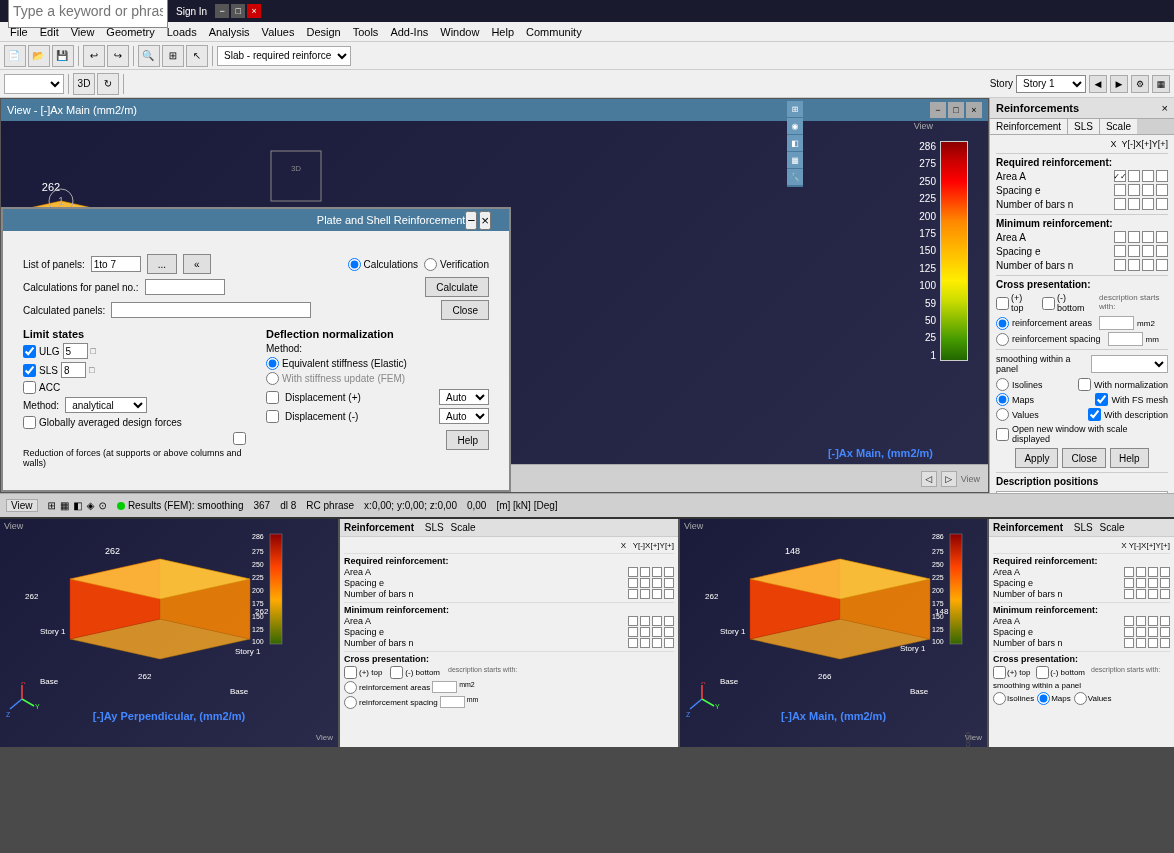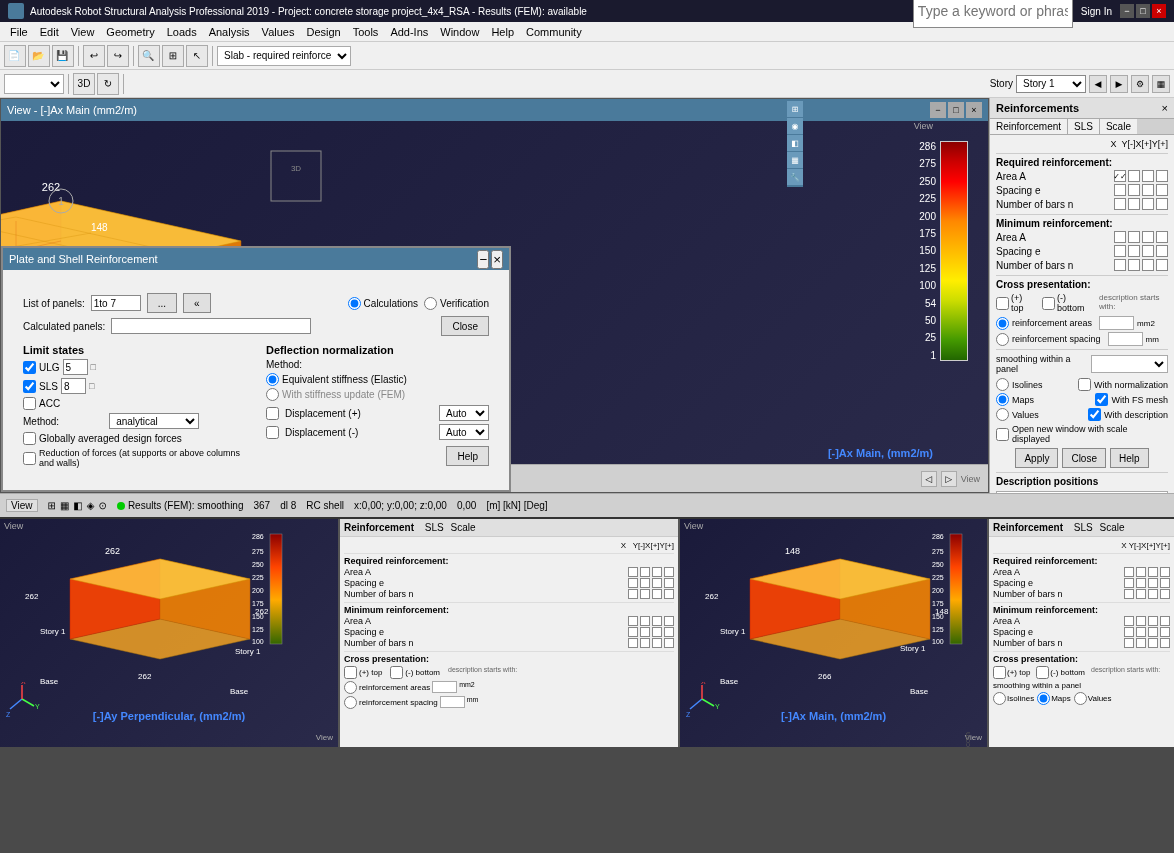--- a/index.html
+++ b/index.html
@@ -43,21 +43,21 @@
     .panel-checkbox { width: 12px; height: 12px; border: 1px solid #888; background: #fff; display: flex; align-items: center; justify-content: center; font-size: 8px; }
     .panel-checkbox.checked::after { content: '✓'; font-size: 8px; }
     .section-title { font-weight: bold; margin: 4px 0 2px; font-size: 10px; border-top: 1px solid #ccc; padding-top: 3px; }
     .panel-divider { border: none; border-top: 1px solid #ccc; margin: 3px 0; }
     .panel-input { width: 45px; height: 14px; border: 1px solid #aaa; background: #fff; font-size: 9px; }
     .panel-dropdown { width: 100%; height: 18px; border: 1px solid #aaa; background: #fff; font-size: 9px; margin: 2px 0; }
     .panel-btn { height: 20px; padding: 0 8px; border: 1px solid #888; background: #e0e0e0; cursor: pointer; font-size: 10px; }
 
     
     #plate-dialog { position: absolute; bottom: 0; left: 0; width: 510px; background: #f0f0f0; border: 2px solid #888; z-index: 10; }
-    #plate-dialog-title { background: #4a7a9b; color: #fff; height: 22px; display: flex; align-items: center; justify-content: space-between; padding: 0 6px; font-size: 11px; }
+    #plate-dialog-title { background: #4a7a9b; color: #fff; height: 22px; display: flex; align-items: center; justify-content: flex-end; padding: 0 18px; font-size: 11px; }
     #plate-dialog-content { padding: 20px; }
     .dialog-row { display: flex; align-items: center; gap: 6px; margin: 3px 0; font-size: 10px; }
     .dialog-input { height: 16px; border: 1px solid #888; background: #fff; font-size: 10px; padding: 0 2px; }
     .dialog-btn { height: 20px; padding: 0 10px; border: 1px solid #888; background: #e0e0e0; cursor: pointer; font-size: 10px; }
     .dialog-section-title { font-size: 11px; font-weight: bold; margin: 4px 0 2px; }
     .limit-states { display: flex; gap: 10px; margin: 3px 0; }
     .limit-item { display: flex; align-items: center; gap: 3px; font-size: 10px; }
     .story-dropdown { height: 18px; border: 1px solid #888; background: #fff; font-size: 10px; padding: 0 2px; min-width: 70px; }
     .story-btn { width: 18px; height: 18px; background: #e0e0e0; border: 1px solid #aaa; cursor: pointer; font-size: 9px; display: flex; align-items: center; justify-content: center; }
 
@@ -91,24 +91,20 @@
     
     #right-icons { position: absolute; right: 0; top: 0; width: 18px; background: #4a7a9b; display: flex; flex-direction: column; align-items: center; padding: 2px 0; gap: 1px; }
     .right-icon { width: 16px; height: 16px; background: #6a9abb; cursor: pointer; display: flex; align-items: center; justify-content: center; font-size: 8px; color: #fff; }
 
     .xyz-indicator { position: absolute; bottom: 50px; left: 20px; }
   </style>
 </head>
 <body>
 
 <div id="title-bar">
-  <div style="display:flex; align-items:center; gap:6px;">
-    <div style="width:16px;height:16px;background:#4a7a9b;border-radius:2px;"></div>
-    <span style="font-size:10px;">Autodesk Robot Structural Analysis Professional 2019 - Project: concrete storage project_4x4_RSA - Results (FEM): available</span>
-  </div>
   <div style="display:flex; align-items:center; gap:8px;">
     <input style="height: 33px; width: 160px; font-size: 14px; border: 1px solid rgb(136, 136, 136); background: rgb(255, 255, 255); padding: 0px 4px;" placeholder="Type a keyword or phrase">
     <span style="color:#fff;cursor:pointer;font-size:10px;">Sign In</span>
     <div style="display:flex;gap:2px;">
       <button class="win-btn">−</button>
       <button class="win-btn">□</button>
       <button class="win-btn" style="background:#c00;">×</button>
     </div>
   </div>
 </div>
@@ -257,21 +253,21 @@
       <div class="scale-labels" style="position:absolute;right:52px;top:20px;height:220px;display:flex;flex-direction:column;justify-content:space-between;">
         <span class="scale-label">286</span>
         <span class="scale-label">275</span>
         <span class="scale-label">250</span>
         <span class="scale-label">225</span>
         <span class="scale-label">200</span>
         <span class="scale-label">175</span>
         <span class="scale-label">150</span>
         <span class="scale-label">125</span>
         <span class="scale-label">100</span>
-        <span class="scale-label">54</span>
+        <span class="scale-label">59</span>
         <span class="scale-label">50</span>
         <span class="scale-label">25</span>
         <span class="scale-label">1</span>
       </div>
       <div class="scale-bar" style="position:absolute;right:20px;top:20px;width:28px;height:220px;background:linear-gradient(to bottom,#8b0000,#cc0000,#ff0000,#ff4400,#ff8800,#ffaa00,#ffcc00,#ffee00,#ccdd00,#88bb00,#449900,#226600);border:1px solid #ccc;"></div>
 
       <div style="position:absolute;bottom:5px;right:55px;color:#4488ff;font-size:11px;font-weight:bold;">[-]Ax Main, (mm2/m)</div>
 
       <div class="xyz-indicator" style="position:absolute;bottom:30px;left:15px;">
         <svg width="50" height="50">
@@ -317,20 +313,26 @@
           <button class="dialog-btn">«</button>
           <span style="flex:1;"></span>
           <label style="display:flex;align-items:center;gap:3px;font-size:10px;">
             <input type="radio" name="mode" checked="" style=""> 
               <span>Calculations</span>
           </label>
           <label style="display:flex;align-items:center;gap:3px;font-size:10px;">
             <input type="radio" name="mode" style=""> 
               <span>Verification</span>
           </label>
+        </div>
+        <div class="dialog-row">
+          <span>Calculations for panel no.:</span>
+          <input class="dialog-input" style="width: 80px;">
+          <span style="flex:1;"></span>
+          <button class="dialog-btn">Calculate</button>
         </div>
         <div class="dialog-row">
           <span>Calculated panels:</span>
           <input class="dialog-input" style="width: 200px;">
           <span style="flex:1;"></span>
           <button class="dialog-btn">Close</button>
         </div>
         <div style="display:flex;gap:20px;margin-top:4px;">
 
           <div style="flex:1;">
@@ -352,29 +354,29 @@
               </label>
             </div>
             <div class="limit-states">
               <label class="limit-item">
                 <input type="checkbox" style=""> 
                   <span>ACC</span>
               </label>
             </div>
             <div class="dialog-row">
               <span>Method:</span>
-              <select class="dialog-input" style="width:90px;margin-left:44px;">
+              <select class="dialog-input" style="width:82px;">
                 <option>analytical</option>
               </select>
             </div>
             <label class="limit-item" style="display:flex;align-items:center;gap:3px;margin:3px 0;font-size:10px;">
               <input type="checkbox" style=""> 
                 <span>Globally averaged design forces</span>
             </label>
-            <label class="limit-item" style="display:flex;align-items:center;gap:3px;margin:2px 0;font-size:10px;">
+            <label class="limit-item" style="display:flex;align-items:flex-end;gap:3px;margin:2px 0;font-size:10px;flex-direction:column;">
               <input type="checkbox" style=""> 
                 <span style="font-size:9px;">Reduction of forces (at supports or above columns and walls)</span>
             </label>
           </div>
 
           <div style="flex:1;">
             <div class="dialog-section-title">Deflection normalization</div>
             <div class="dialog-row">
               <span>Method:</span>
             </div>
@@ -590,21 +592,21 @@
     <span style="cursor:pointer;">◧</span>
     <span style="cursor:pointer;">◈</span>
     <span style="cursor:pointer;">⊙</span>
   </div>
   <div class="status-indicator">
     <div class="green-dot"></div>
     <span>Results (FEM): smoothing</span>
   </div>
   <span>367</span>
   <span>dl 8</span>
-  <span>RC shell</span>
+  <span>RC phrase</span>
   <span>x:0,00; y:0,00; z:0,00</span>
   <span>0,00</span>
   <span>[m] [kN] [Deg]</span>
 </div>
 
 <div id="bottom-area">
 
   <div id="bottom-left">
     <div class="bottom-view">
       <div class="bottom-view-title" style="color:#aaa;font-size:9px;">View</div>

